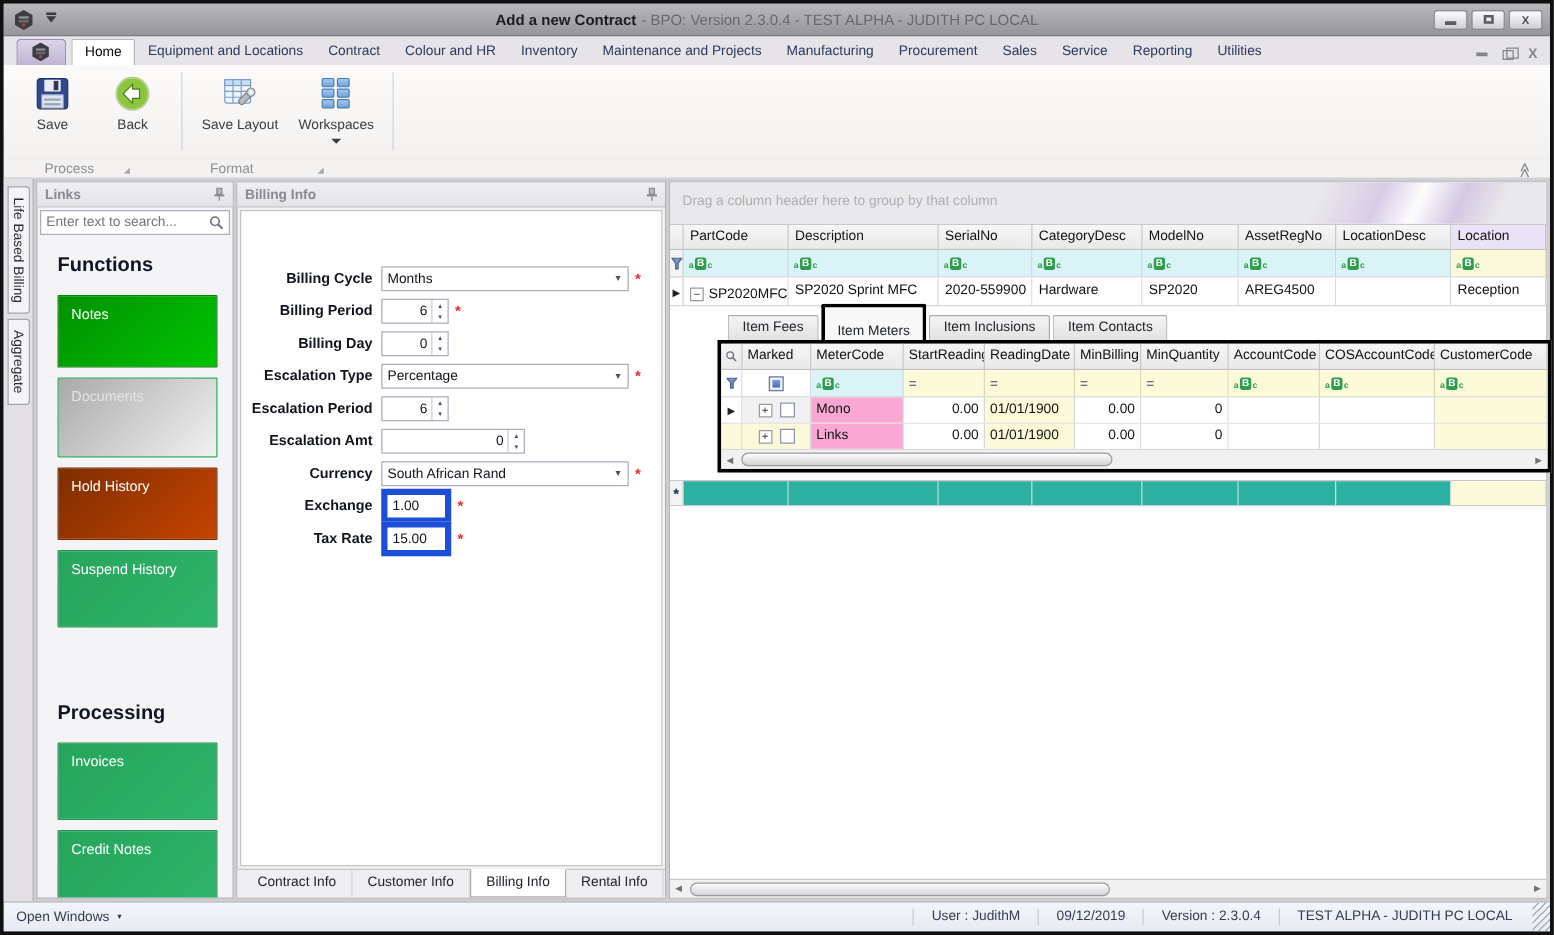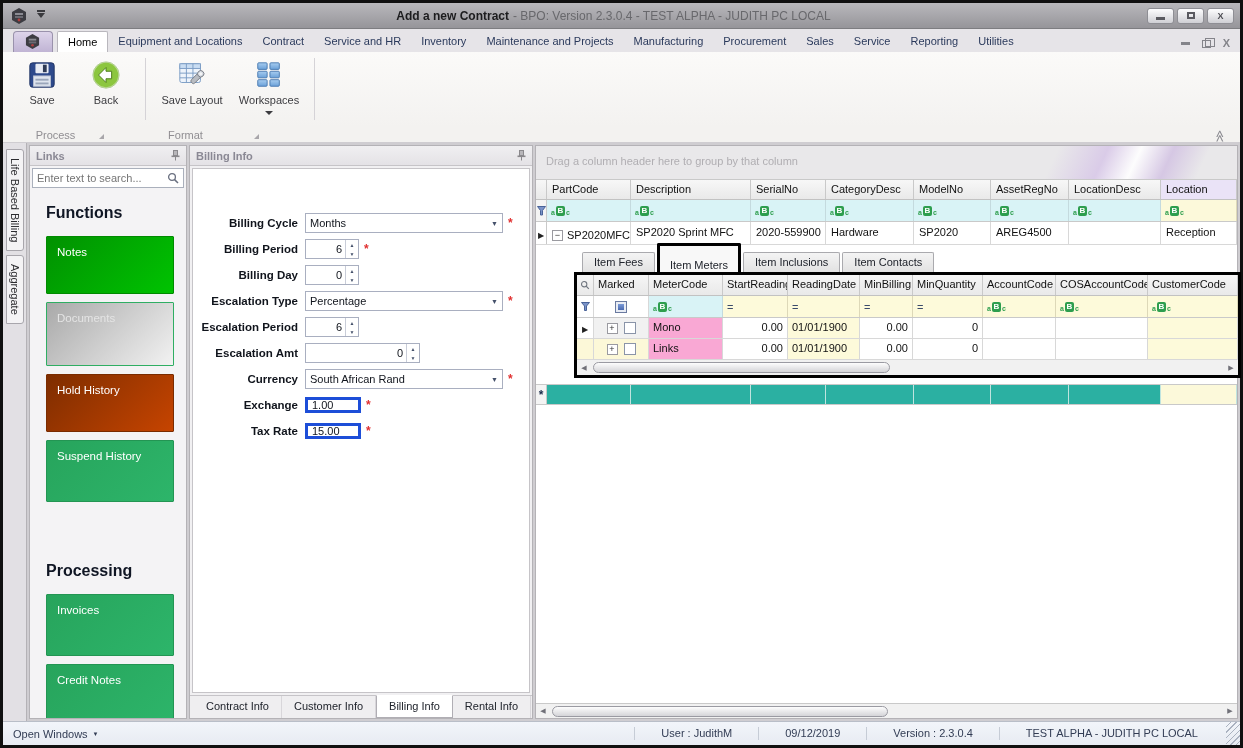--- a/index.html
+++ b/index.html
@@ -73,21 +73,21 @@
   .flabel { width:112px; text-align:right; font-size:11.5px; font-weight:bold; color:#10141c; padding-right:7px; flex:none; }
   .dd { width:198px; height:20px; border:1px solid #a9afc0; background:#fff; display:flex; align-items:center; padding:0 4px; font-size:11px; color:#10141c; }
   .ddcaret { margin-left:auto; font-size:7px; color:#44506a; }
   .ddcaret::before { content:"▼"; }
   .spin { width:54px; height:20px; border:1px solid #a9afc0; background:#fff; display:flex; align-items:center; font-size:11px; color:#10141c; }
   .spin .v { flex:1; text-align:right; padding-right:3px; }
   .spin.wide { width:115px; }
   .spinbtns { width:13px; height:100%; display:flex; flex-direction:column; border-left:1px solid #c9cdd8; }
   .spinbtns span { flex:1; font-size:5px; color:#44506a; display:flex; align-items:center; justify-content:center; }
   .sup::before{content:"▲";} .sdn::before{content:"▼";}
-  .tin { width:56px; height:16px; border:3px solid #1d4ed8; background:#fff; font-size:11px; color:#10141c; display:flex; align-items:center; padding:0 4px; }
+  .tin { width:56px; height:28px; border:5px solid #1d4ed8; background:#fff; font-size:11px; color:#10141c; display:flex; align-items:center; padding:0 4px; }
   .req { color:#e03030; font-size:12px; font-weight:bold; margin-left:5px; }
   .btabs { height:23px; background:#efeef0; border-top:1px solid #c6c4c8; display:flex; align-items:stretch; padding-left:4px; }
   .btab { font-size:11px; color:#20242c; padding:4px 12px 0; border-right:1px solid #d8d6da; }
   .btab.active { background:#fff; border:1px solid #b0aeb4; border-top:1px solid #fff; margin-top:-1px; font-weight:normal; }
 
   
   .gridarea { flex:1; margin:2px 2px 2px 0; background:#fff; border:1px solid #b4b2b6; display:flex; flex-direction:column; min-width:0; }
   .groupband { height:33px; background:#e9e8ea; position:relative; overflow:hidden; padding:9px 0 0 10px; font-size:11px; color:#b0aeb2; flex:none; }
   .groupband .swoosh { position:absolute; right:0; top:0; width:260px; height:100%;
       background:
@@ -154,21 +154,21 @@
 
   .gridfill { flex:1; background:#fff; }
   .ghscroll { height:15px; background:#f1f1f1; border-top:1px solid #c9c9c9; display:flex; align-items:center; flex:none; }
   .ghscroll .sthumb { width:48%; margin-left:2px; }
 
   
   .statusbar { height:24px; background:linear-gradient(#f2f5fa,#e7ebf2); border-top:1px solid #b9bec8; display:flex; align-items:center; font-size:11px; color:#323c54; flex:none; position:relative; }
   .openwin { padding-left:10px; display:flex; align-items:center; gap:5px; }
   .openwin::after { content:"▼"; font-size:6px; color:#323c54; }
   .statusright { margin-left:auto; display:flex; align-items:center; height:100%; }
-  .sitem { padding:0 26px; display:flex; align-items:center; height:60%; border-left:1px solid #c6ccd6; }
+  .sitem { padding:0 14px; display:flex; align-items:center; height:60%; border-left:1px solid #c6ccd6; }
   .grip { width:14px; height:100%; background:repeating-linear-gradient(135deg, transparent 0 3px, #aab2c0 3px 4px); margin-left:2px; }
 
   svg { display:block; }
 </style>
 </head>
 <body>
 
 <div class="window">
 
   <div class="titlebar">
@@ -204,21 +204,21 @@
             <polygon points="8,0 15,4 15,12 8,16 1,12 1,4" fill="#3c3c42"></polygon>
             <rect x="4" y="5" width="8" height="2" fill="#8a8a92"></rect>
             <rect x="4" y="8" width="8" height="2" fill="#6a6a72"></rect>
             <circle cx="8" cy="12" r="1.4" fill="#b04040"></circle>
           </svg>
       </span>
     </div>
     <div class="rtab active">Home</div>
     <div class="rtab">Equipment and Locations</div>
     <div class="rtab">Contract</div>
-    <div class="rtab">Service and HR</div>
+    <div class="rtab">Colour and HR</div>
     <div class="rtab">Inventory</div>
     <div class="rtab">Maintenance and Projects</div>
     <div class="rtab">Manufacturing</div>
     <div class="rtab">Procurement</div>
     <div class="rtab">Sales</div>
     <div class="rtab">Service</div>
     <div class="rtab">Reporting</div>
     <div class="rtab">Utilities</div>
     <div class="mdibtns">
       <span class="mdimin"></span>

